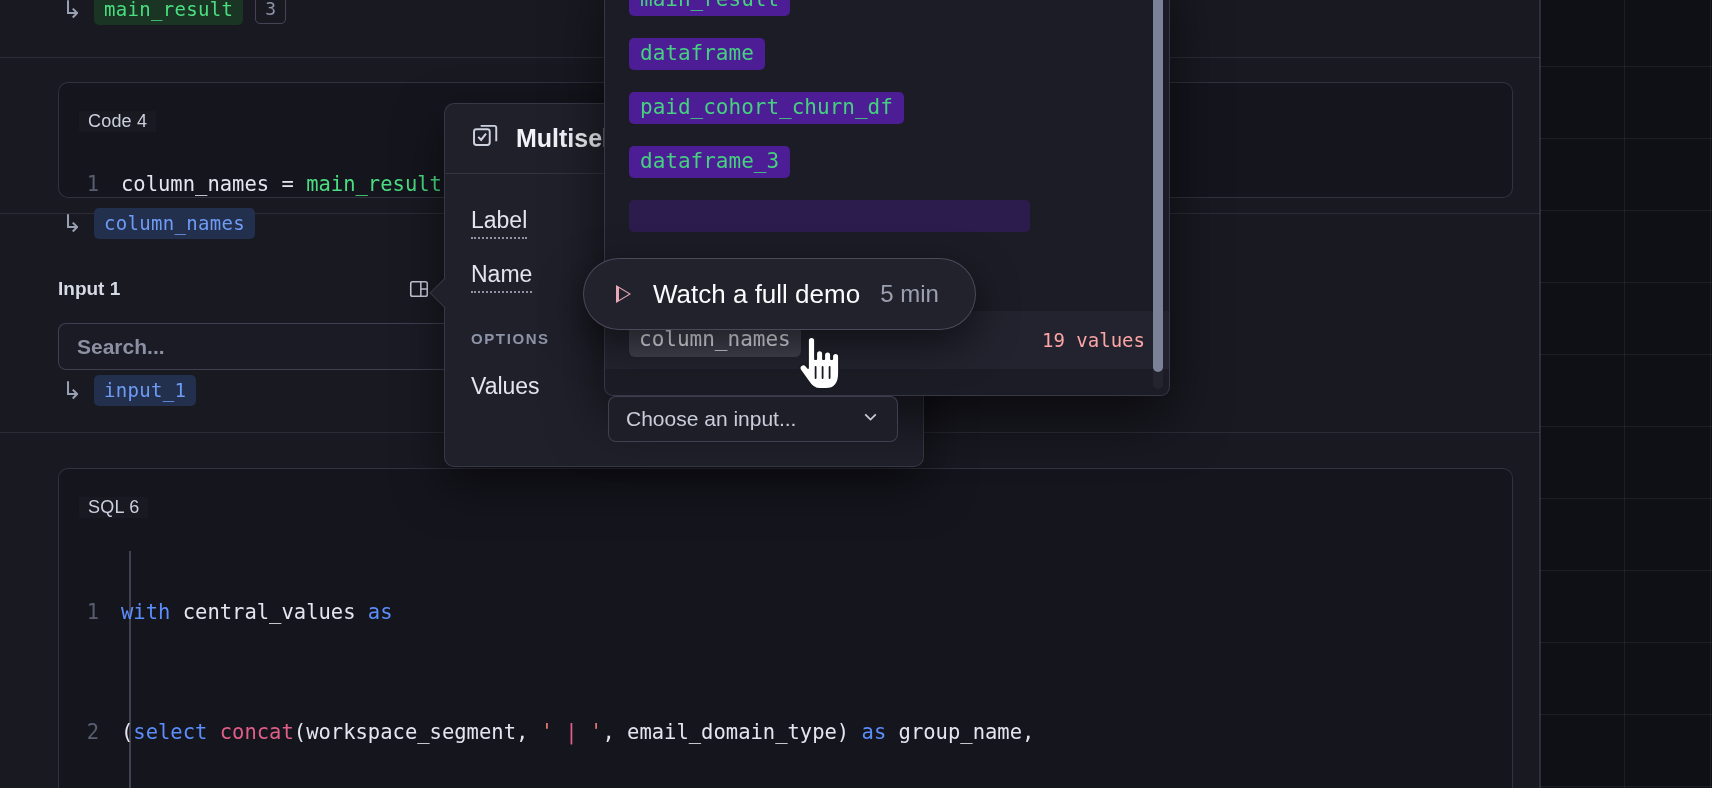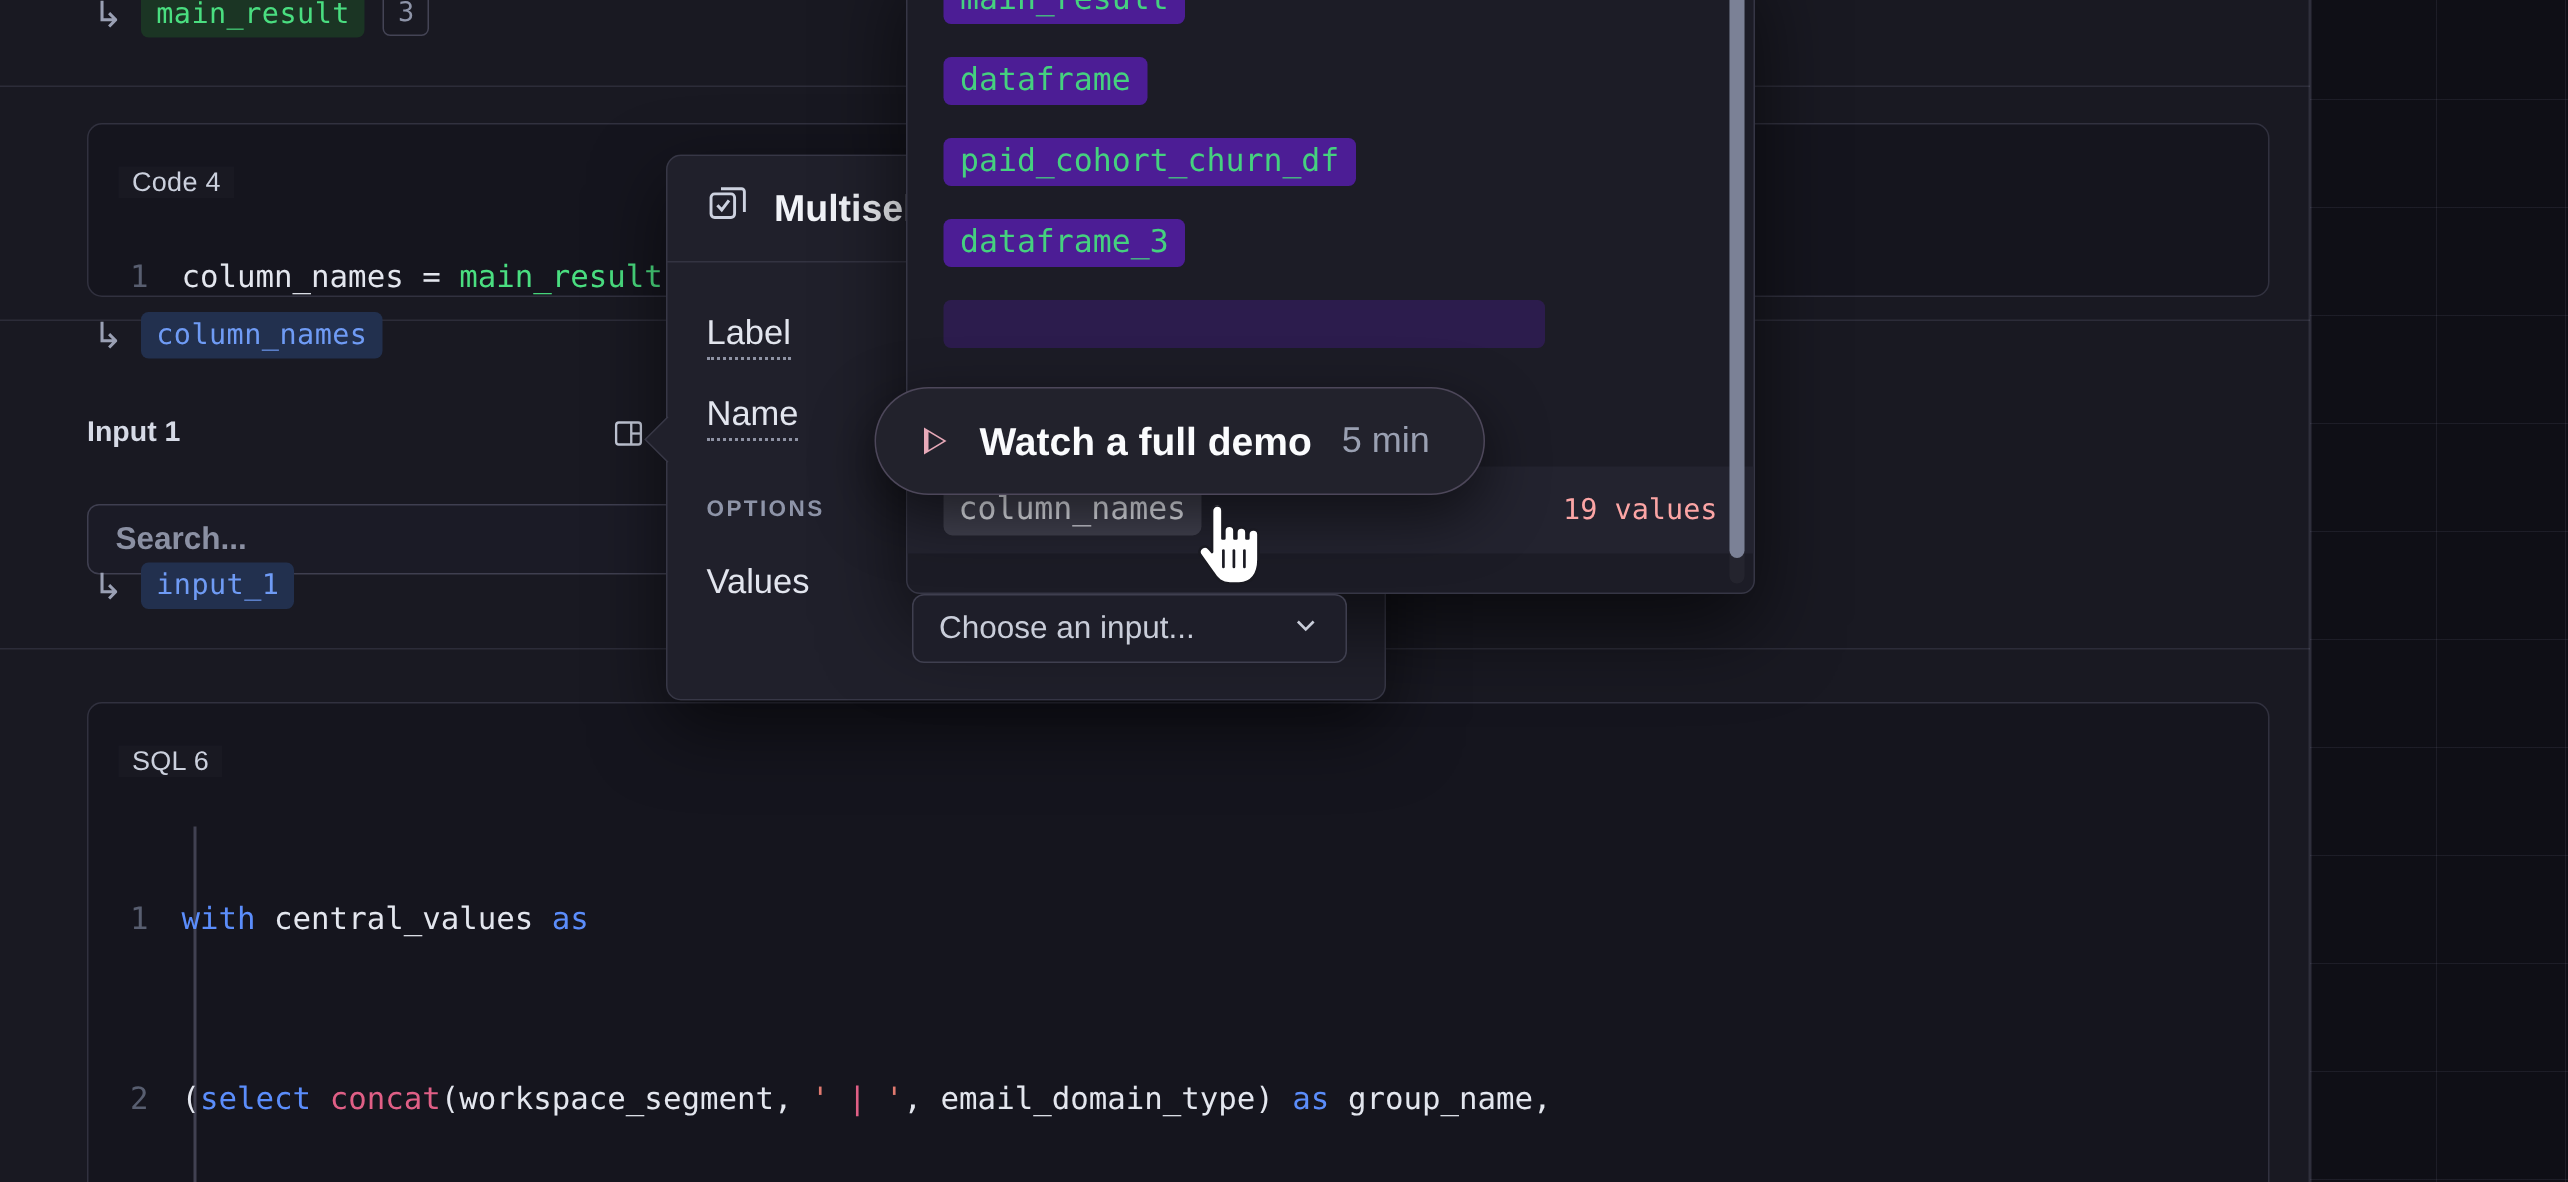--- a/index.html
+++ b/index.html
@@ -144,21 +144,21 @@
   .input-title { font-size: 19px; color: #d6dae6; }
   .head-icons { display: flex; align-items: center; gap: 8px; }
   .icon-btn {
     width: 34px; height: 34px;
     display: flex; align-items: center; justify-content: center;
     border-radius: 7px;
     color: #c4c9d8;
   }
   .icon-btn.active { background: #2b2b39; }
   .search-box {
-    margin-top: 30px;
+    margin-top: 17px;
     height: 47px;
     border: 1px solid rgba(150,150,180,0.30);
     border-radius: 8px;
     background: #1b1b26;
     display: flex; align-items: center;
     padding: 0 18px;
     font-size: 21px;
     color: #8b90a3;
   }
 
@@ -302,21 +302,21 @@
     border-left: 15px solid #e7a9b8;
   }
   .play-tri:after{
     content:"";
     position:absolute; left:2.5px; top:3.2px;
     width:0;height:0;
     border-top: 6.3px solid transparent;
     border-bottom: 6.3px solid transparent;
     border-left: 10px solid #22222c;
   }
-  .demo-title { font-size: 26px; font-weight: 700; color: #fafbfd; white-space: nowrap; }
+  .demo-title { font-size: 26px; font-weight: 400; color: #fafbfd; white-space: nowrap; }
   .demo-dur  { font-size: 24px; color: #9aa0b2; white-space: nowrap; }
 
   
   .cursor {
     position: absolute;
     width: 46px; height: 54px;
     pointer-events: none;
   }
 </style>
 </head>

